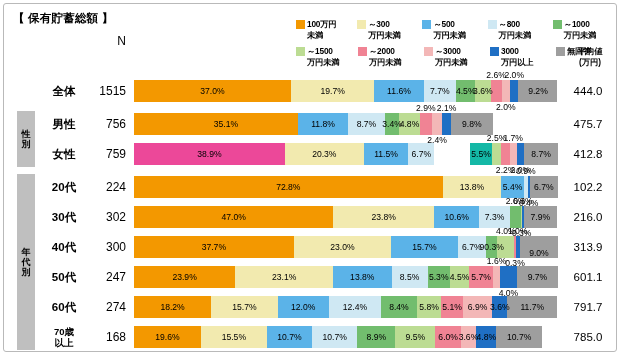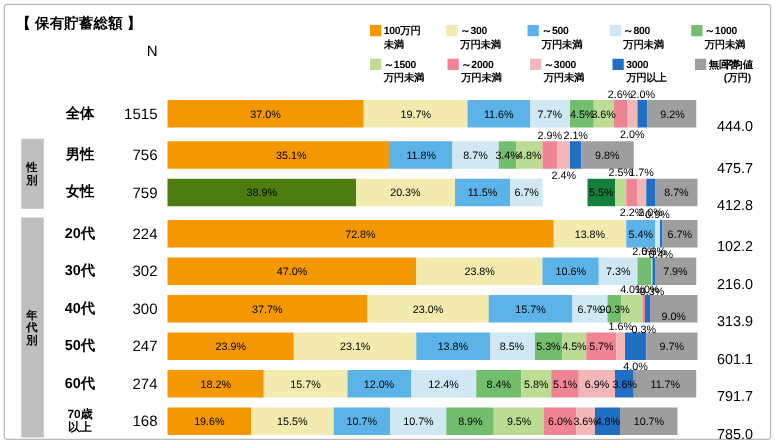--- a/index.html
+++ b/index.html
@@ -76,20 +76,21 @@
   }
   .row.gap { margin-top: 3px; }
   .grp-label {
     position: absolute;
     background: #bfbfbf;
     width: 18px;
     left: 13px;
     font-size: 9px;
     font-weight: bold;
     color: #000;
+    text-align: center;
     line-height: 10px;
     display: flex;
     align-items: center;
     justify-content: center;
   }
   .grp-label span { display: block; width: 10px; }
   .rowlabel {
     position: absolute;
     left: 36px;
     width: 48px;
@@ -138,21 +139,21 @@
   .seg .lbl.dn {
     position: absolute;
     bottom: -10px;
     left: 50%;
     transform: translateX(-50%);
   }
   .avg {
     position: absolute;
     left: 558px;
     width: 52px;
-    top: 11px; height: 30px;
+    top: 0; height: 30px;
     display: flex; align-items: center; justify-content: center;
     font-size: 11.5px;
   }
   .n-head {
     position: absolute;
     left: 84px; top: 30px;
     width: 38px;
     text-align: right;
     font-size: 12px;
   }
@@ -259,21 +260,21 @@
           <div class="seg" style="background: rgb(158, 158, 158); width: 39.008px;">
             <span class="lbl">9.2%</span>
           </div>
         </div>
         <div class="avg">444.0</div>
       </div>
       <div class="row gap">
         <div class="rowlabel" style="white-space: pre-line;">男性</div>
         <div class="rowN">756</div>
         <div class="bar">
-          <div class="seg" style="background: rgb(243, 152, 0); width: 178px; padding-left: 20px;">
+          <div class="seg" style="background: rgb(243, 152, 0); width: 164px; padding-left: 20px;">
             <span class="lbl">35.1%</span>
           </div>
           <div class="seg" style="background: rgb(91, 179, 232); width: 50.032px;">
             <span class="lbl">11.8%</span>
           </div>
           <div class="seg" style="background: rgb(207, 232, 243); width: 36.888px;">
             <span class="lbl">8.7%</span>
           </div>
           <div class="seg" style="background: rgb(114, 189, 110); width: 14.416px;">
             <span class="lbl">3.4%</span>
@@ -293,33 +294,33 @@
           <div class="seg" style="background: rgb(158, 158, 158); width: 41.552px;">
             <span class="lbl">9.8%</span>
           </div>
         </div>
         <div class="avg">475.7</div>
       </div>
       <div class="row">
         <div class="rowlabel" style="white-space: pre-line;">女性</div>
         <div class="rowN">759</div>
         <div class="bar">
-          <div class="seg" style="background: #4d7c0f; width: 164.936px;">
+          <div class="seg" style="background: #ec4899; width: 164.936px;">
             <span class="lbl">38.9%</span>
           </div>
           <div class="seg" style="background: rgb(242, 234, 175); width: 86.072px;">
             <span class="lbl">20.3%</span>
           </div>
           <div class="seg" style="background: rgb(91, 179, 232); width: 48.76px;">
             <span class="lbl">11.5%</span>
           </div>
           <div class="seg" style="background: rgb(207, 232, 243); width: 28.408px;">
             <span class="lbl">6.7%</span>
           </div>
-          <div class="seg" style="background: #15803d; width: 23.32px; margin-left: 36px;">
+          <div class="seg" style="background: #14b8a6; width: 23.32px; margin-left: 36px;">
             <span class="lbl">5.5%</span>
           </div>
           <div class="seg" style="background: rgb(188, 220, 147); width: 10.6px;">
             <span class="lbl up">2.5%</span>
           </div>
           <div class="seg" style="background: rgb(240, 131, 148); width: 9.328px;">
             <span class="lbl dn">2.2%</span>
           </div>
           <div class="seg" style="background: rgb(243, 183, 183); width: 7.208px;">
             <span class="lbl up">1.7%</span>

